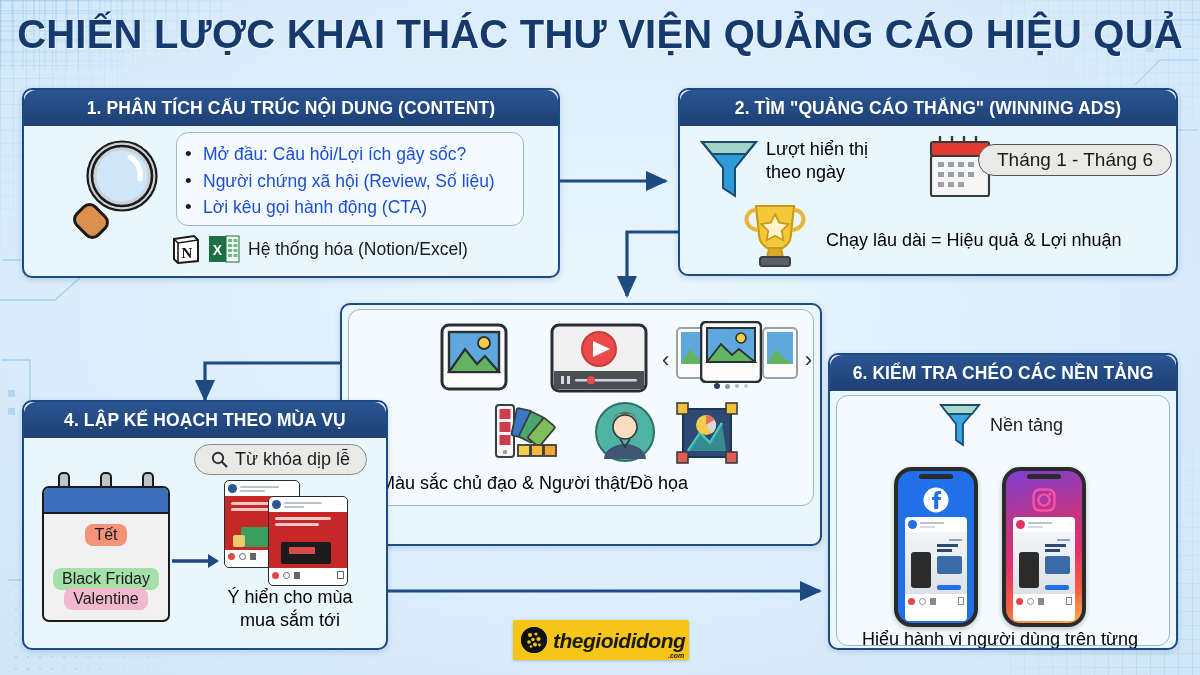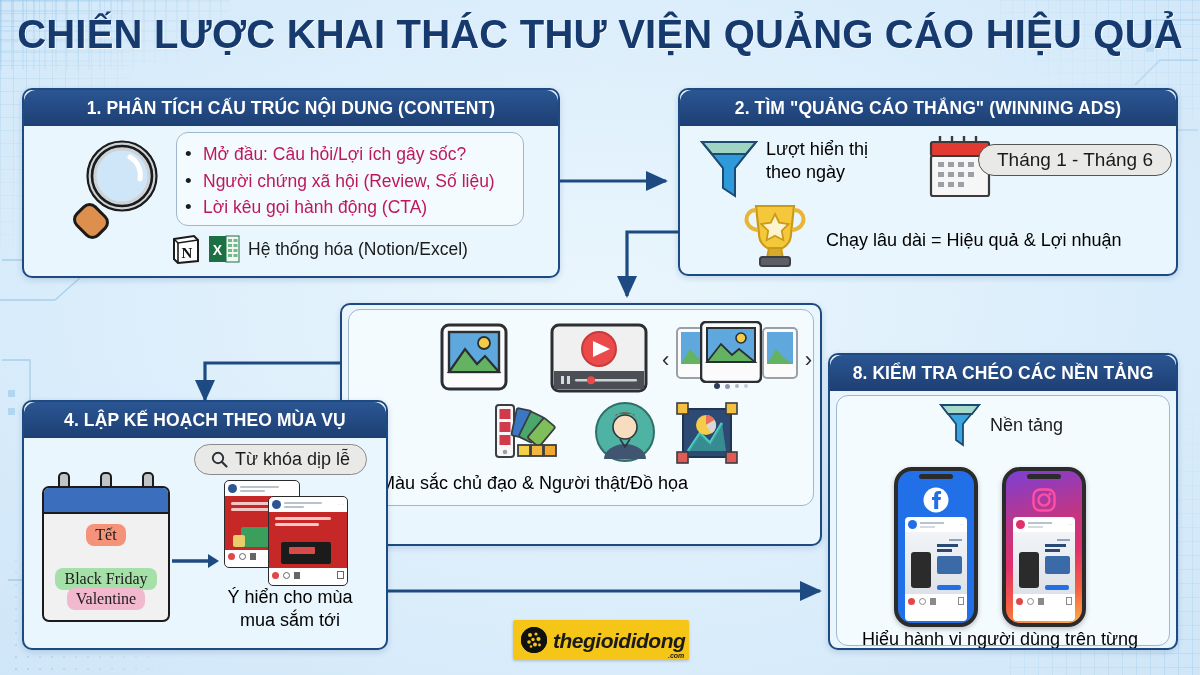--- a/index.html
+++ b/index.html
@@ -92,21 +92,21 @@
 
   
   .subpanel {
     border: 1.6px solid #9fb6cc; border-radius: 12px;
     background: #f4fbff;
   }
 
   .bullets { list-style: none; }
   .bullets li {
     position: relative; padding-left: 20px;
-    font-size: 17.5px; color: #be185d; line-height: 1.52;
+    font-size: 17.5px; color: #1d4ed8; line-height: 1.52;
     white-space: nowrap;
   }
   .bullets li:before {
     content: "•"; position: absolute; left: 2px; top: -1px;
     font-size: 19px; color: #1b1b1b;
   }
 
   .caption { font-size: 17.5px; color: #1b1b1b; white-space: nowrap; }
   .caption-lg { font-size: 18px; }
 
@@ -139,21 +139,21 @@
     color: #1a1a1a; letter-spacing: -.5px; line-height: 1;
     position: relative;
   }
   #logo .lgsub {
     position: absolute; right: 1px; bottom: -8px;
     font-size: 7px; font-weight: bold; font-style: italic; color: #1a1a1a;
     letter-spacing: 0;
   }
 
   
-  .cal4 { position: relative; width: 132px; height: 150px; font-family: Liberation Serif, serif; }
+  .cal4 { position: relative; width: 132px; height: 150px; }
   .cal4 .body { position:absolute; left:0; top:14px; width:128px; height:136px;
     background:#f1f1f1; border:2.5px solid #1b1b1b; border-radius:7px; overflow:hidden;}
   .cal4 .top { height: 26px; background:#3b6fbd; border-bottom:2.5px solid #1b1b1b;}
   .cal4 .ring { position:absolute; top:0; width:12px; height:26px; background:#bfc4c9;
     border:2.2px solid #1b1b1b; border-radius:5px; }
   .tagrow { position:absolute; left:8px; right:8px; display:flex; justify-content:center;}
   .tag { border-radius: 8px; font-size: 16px; padding: 2px 9px; white-space: nowrap; color:#1b1b1b;}
 
   
   .post { position:absolute; background:#fff; border:1.8px solid #2b2b2b; border-radius:5px; overflow:hidden;}
@@ -526,21 +526,21 @@
 
       <div style="position:absolute; left:186px; top:148px; line-height:1.26; text-align:center; width:160px;">
         <div class="caption-lg">Ý hiển cho mùa</div>
         <div class="caption-lg">mua sắm tới</div>
       </div>
 
     </div>
   </div>
 
   <div class="card" style="left:828px; top:353px; width:350px; height:297px;">
-    <div class="card-hd">8. KIỂM TRA CHÉO CÁC NỀN TẢNG</div>
+    <div class="card-hd">6. KIỂM TRA CHÉO CÁC NỀN TẢNG</div>
     <div class="card-body" style="height:259px;">
       <div class="subpanel" style="position:absolute; left:6px; top:4px; right:6px; bottom:4px;"></div>
 
       <svg style="position:absolute; left:108px; top:10px; width:44px; height:48px;" viewBox="0 0 44 48">
         <path d="M3 4 L41 4 L25 23 L25 44 L18 39 L18 23 Z" fill="#3aa5de" stroke="#1b4a73" stroke-width="1.8"></path>
         <path d="M3 4 L41 4 L34 13 L10 13 Z" fill="#a6d9ca" stroke="#1b4a73" stroke-width="1.8"></path>
       </svg>
       <div class="funnel-lbl" style="position:absolute; left:160px; top:24px;">Nền tảng</div>
 
       <div class="phone" style="left:64px; top:76px; width:84px; height:160px;

